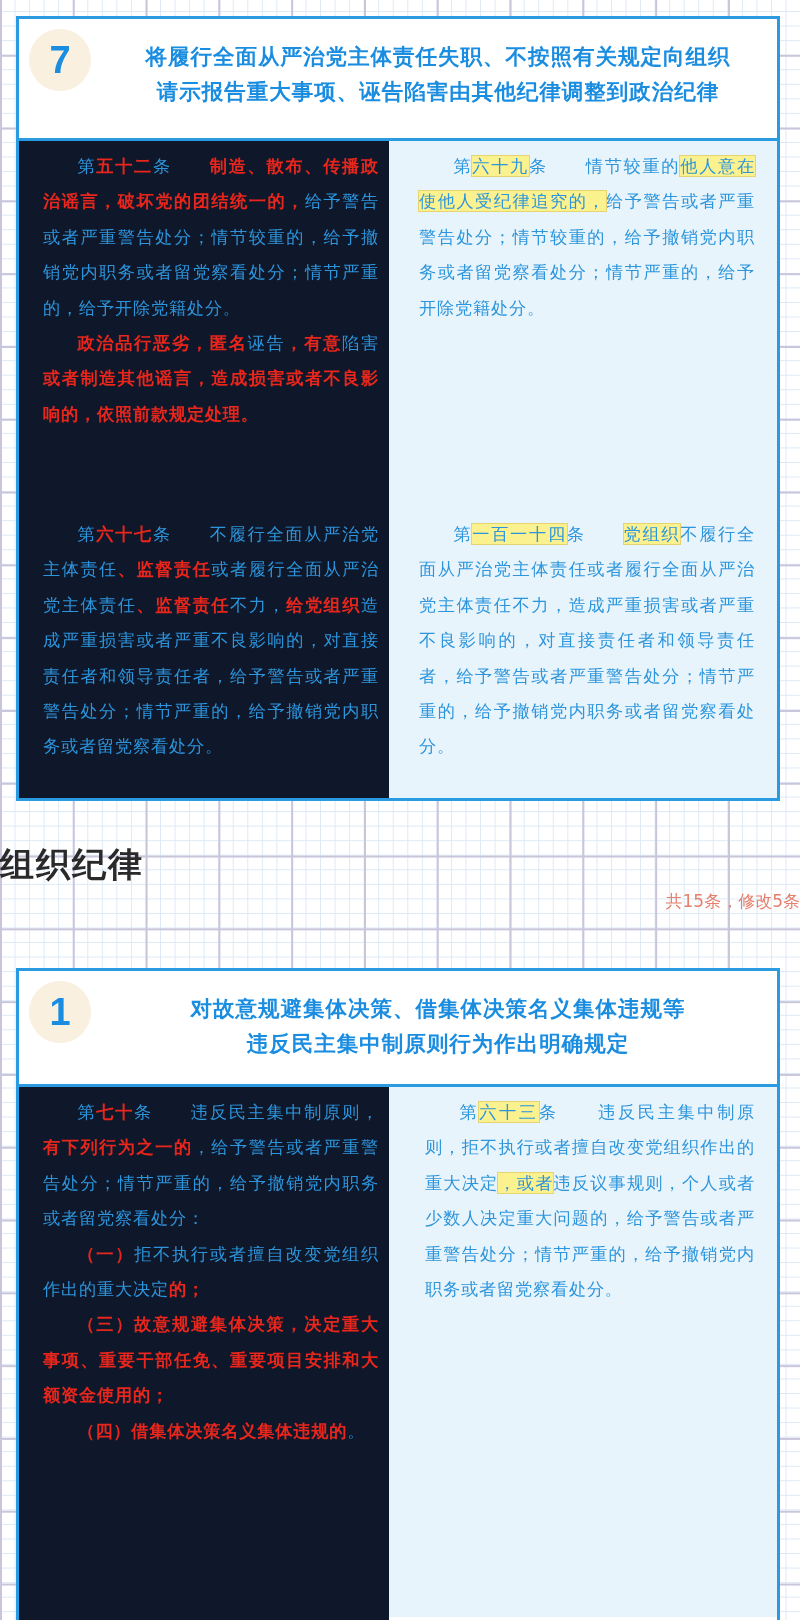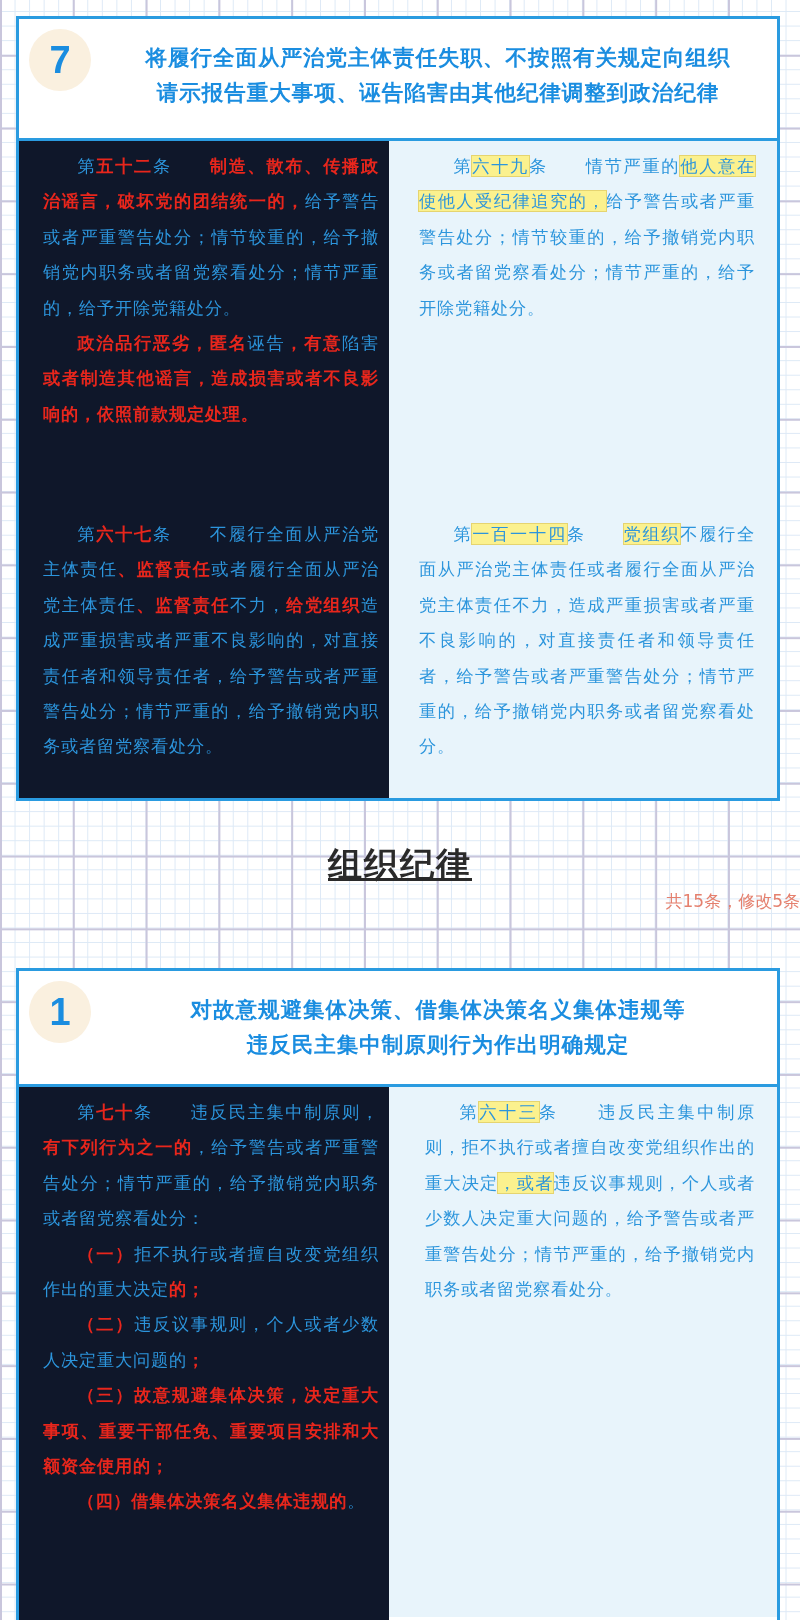--- a/index.html
+++ b/index.html
@@ -27,34 +27,34 @@
     position: absolute; left: 10px; top: 10px; width: 62px; height: 62px;
     border-radius: 50%; background: #faf0df;
     display: flex; align-items: center; justify-content: center;
     color: #1a8de0; font-weight: bold; font-size: 38px;
     font-family: "Liberation Sans", sans-serif;
   }
   .header-title {
     position: absolute; left: 92px; right: 12px; top: 22px;
     text-align: center; color: #1a8de0; font-weight: bold;
     font-size: 21.5px; line-height: 35px; letter-spacing: 1px;
-    font-family: Liberation Serif, serif;
+    font-family: Liberation Mono, monospace;
   }
   .cols { display: flex; }
   .col-left { width: 370px; background: #0f172a; box-sizing: border-box; padding: 8px 10px 0 24px; }
   .col-right { flex: 1; background: #e8f4fb; box-sizing: border-box; padding: 8px 22px 0 30px; }
   .para {
     font-size: 17.2px; line-height: 35.4px; color: #2c95dc; margin: 0;
     text-align: justify; text-indent: 2em; letter-spacing: 0.8px;
   }
   .red { color: #e8261c; font-weight: bold; }
   .hl { background: #fbf18e; outline: 1px solid #e5d470; }
   .section-title {
-    position: absolute; left: 0; width: 800px; top: 842px; text-align: center;
-    font-size: 34px; font-weight: bold; color: #2a2a2a; letter-spacing: 2px; text-decoration: underline;
+    position: absolute; left: 0; width: 726px; top: 842px; text-align: left;
+    font-size: 34px; font-weight: bold; color: #2a2a2a; letter-spacing: 2px;
   }
   .section-sub {
     position: absolute; left: 0; width: 800px; top: 890px; text-align: right;
     font-size: 17px; color: #e5806e;
   }
 </style>
 </head>
 <body>
 
 <div class="card" style="top:16px;">
@@ -65,21 +65,21 @@
       <div>请示报告重大事项、诬告陷害由其他纪律调整到政治纪律</div>
     </div>
   </div>
 
   <div class="cols">
     <div class="col-left" style="height:368px;">
       <p class="para"><span>第</span><span class="red">五十二</span><span>条</span>　　<span class="red">制造、散布、传播政治谣言，破坏党的团结统一的，</span><span>给予警告或者严重警告处分；情节较重的，给予撤销党内职务或者留党察看处分；情节严重的，给予开除党籍处分。</span></p>
       <p class="para"><span class="red">政治品行恶劣，匿名</span><span>诬告</span><span class="red">，有意</span><span>陷害</span><span class="red">或者制造其他谣言，造成损害或者不良影响的，依照前款规定处理。</span></p>
     </div>
     <div class="col-right" style="height:368px;">
-      <p class="para"><span>第</span><span class="hl">六十九</span><span>条</span>　　<span>情节严重的</span><span class="hl">他人意在使他人受纪律追究的，</span><span>给予警告或者严重警告处分；情节较重的，给予撤销党内职务或者留党察看处分；情节严重的，给予开除党籍处分。</span></p>
+      <p class="para"><span>第</span><span class="hl">六十九</span><span>条</span>　　<span>情节较重的</span><span class="hl">他人意在使他人受纪律追究的，</span><span>给予警告或者严重警告处分；情节较重的，给予撤销党内职务或者留党察看处分；情节严重的，给予开除党籍处分。</span></p>
     </div>
   </div>
 
   <div class="cols">
     <div class="col-left" style="height:289px;">
       <p class="para"><span>第</span><span class="red">六十七</span><span>条</span>　　<span>不履行全面从严治党主体责任</span><span class="red">、监督责任</span><span>或者履行全面从严治党主体责任</span><span class="red">、监督责任</span><span>不力，</span><span class="red">给党组织</span><span>造成严重损害或者严重不良影响的，对直接责任者和领导责任者，给予警告或者严重警告处分；情节严重的，给予撤销党内职务或者留党察看处分。</span></p>
     </div>
     <div class="col-right" style="height:289px;">
       <p class="para"><span>第</span><span class="hl">一百一十四</span><span>条</span>　　<span class="hl">党组织</span><span>不履行全面从严治党主体责任或者履行全面从严治党主体责任不力，造成严重损害或者严重不良影响的，对直接责任者和领导责任者，给予警告或者严重警告处分；情节严重的，给予撤销党内职务或者留党察看处分。</span></p>
     </div>
@@ -95,21 +95,20 @@
     <div class="header-title">
       <div>对故意规避集体决策、借集体决策名义集体违规等</div>
       <div>违反民主集中制原则行为作出明确规定</div>
     </div>
   </div>
 
   <div class="cols">
     <div class="col-left" style="height:670px;">
       <p class="para"><span>第</span><span class="red">七十</span><span>条</span>　　<span>违反民主集中制原则，</span><span class="red">有下列行为之一的</span><span>，给予警告或者严重警告处分；情节严重的，给予撤销党内职务或者留党察看处分：</span></p>
       <p class="para"><span class="red">（一）</span><span>拒不执行或者擅自改变党组织作出的重大决定</span><span class="red">的；</span></p>
-      <p class="para"><span class="red">（二）</span><span>违反议事规则，个人或者少数人决定重大问题的</span><span class="red">；</span></p>
       <p class="para"><span class="red">（三）故意规避集体决策，决定重大事项、重要干部任免、重要项目安排和大额资金使用的；</span></p>
       <p class="para"><span class="red">（四）借集体决策名义集体违规的</span><span>。</span></p>
     </div>
     <div class="col-right" style="height:530px;padding-left:36px;">
       <p class="para"><span>第</span><span class="hl">六十三</span><span>条</span>　　<span>违反民主集中制原则，拒不执行或者擅自改变党组织作出的重大决定</span><span class="hl">，或者</span><span>违反议事规则，个人或者少数人决定重大问题的，给予警告或者严重警告处分；情节严重的，给予撤销党内职务或者留党察看处分。</span></p>
     </div>
   </div>
 </div>
 
 </body></html>

